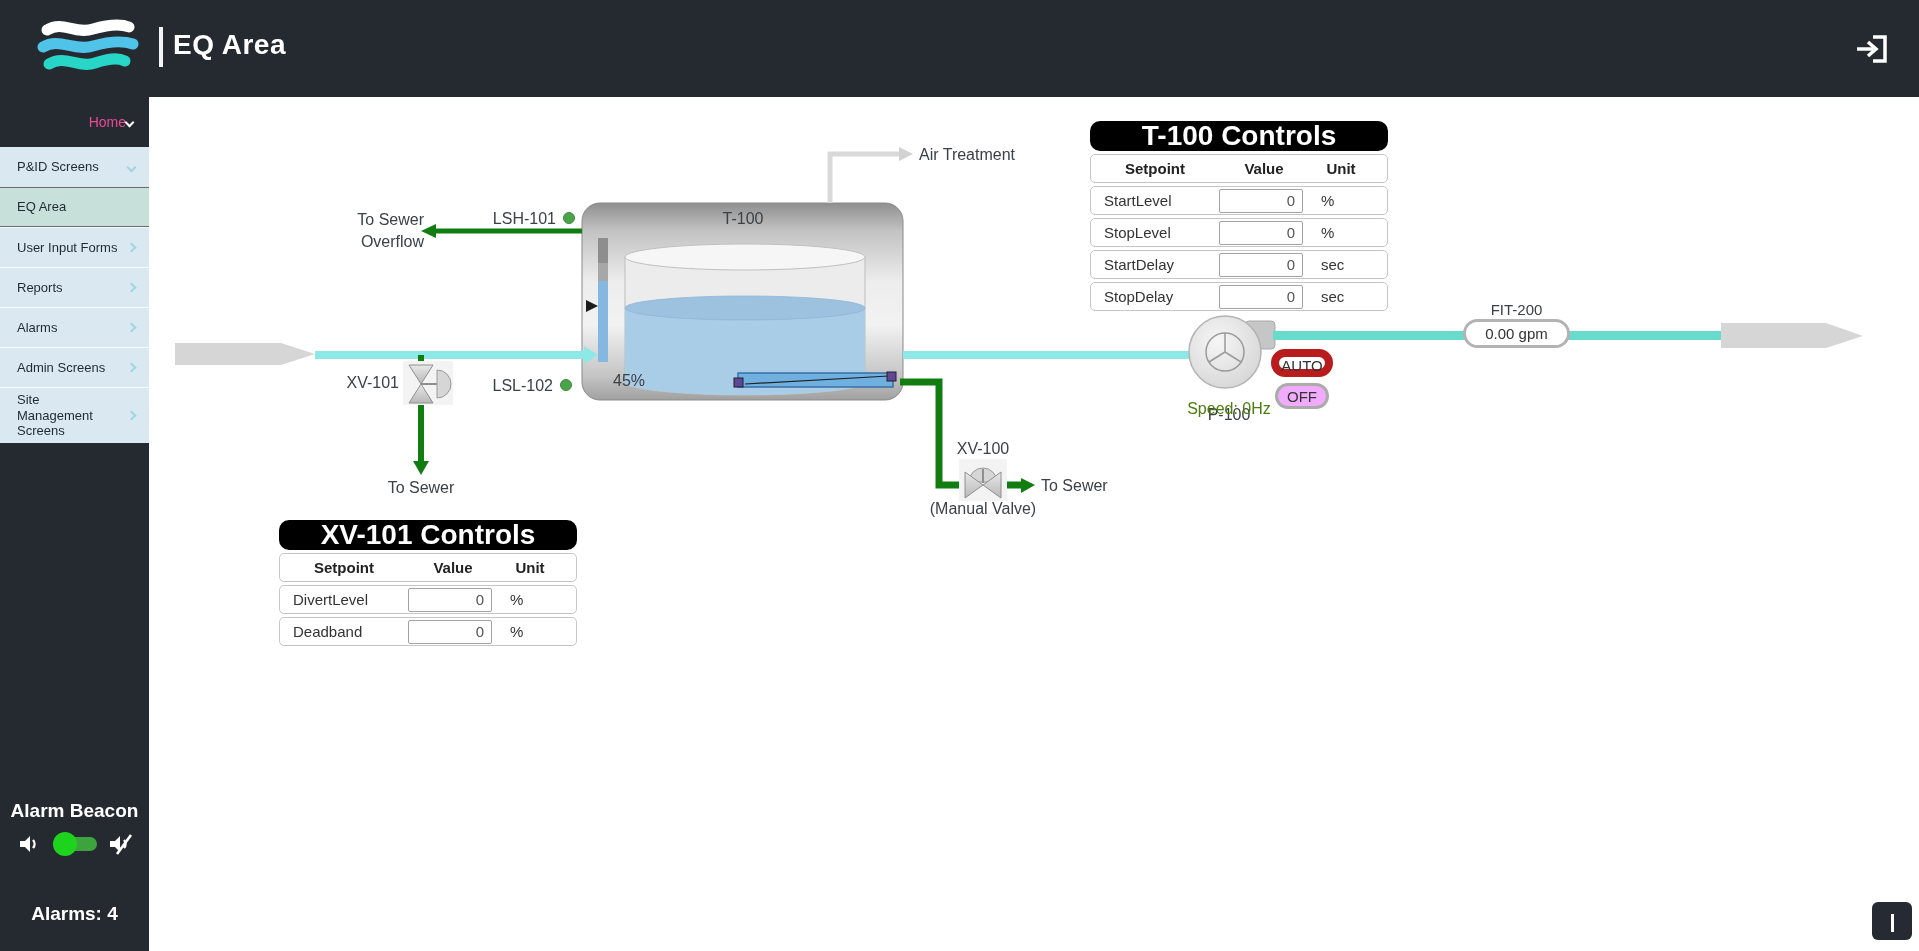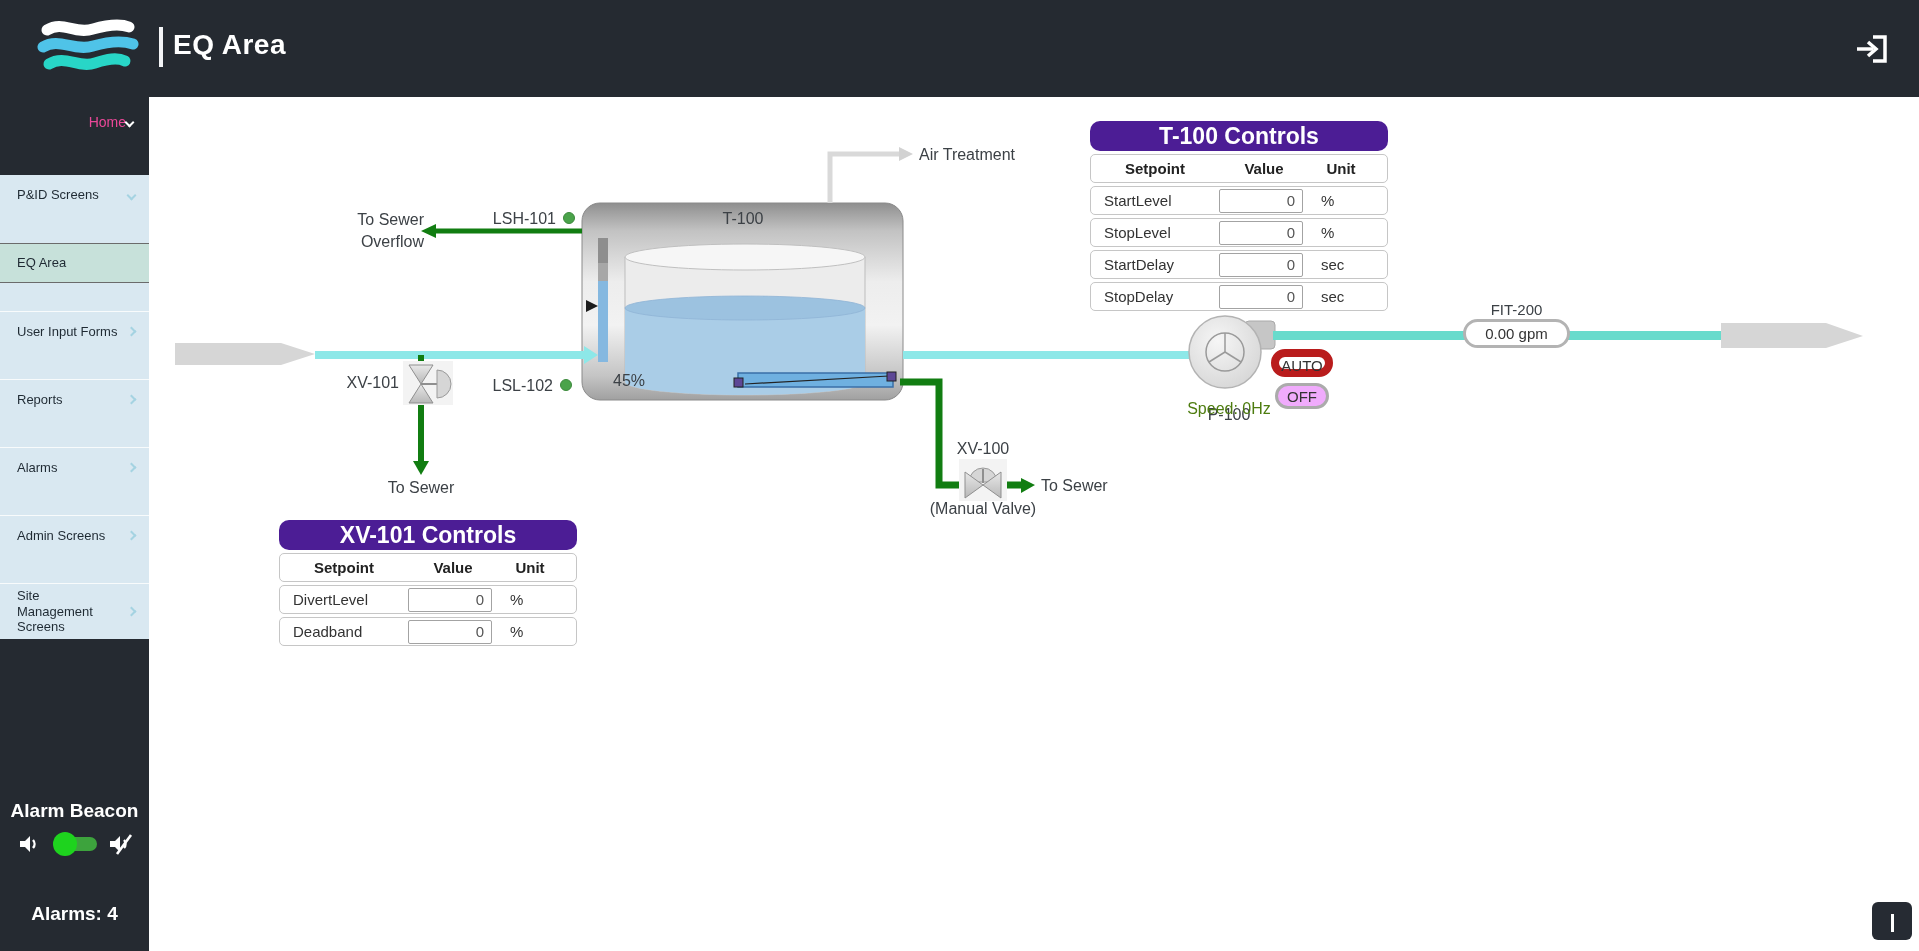--- a/index.html
+++ b/index.html
@@ -11,21 +11,21 @@
   .app-header { position:absolute; left:0; top:0; width:1919px; height:97px; background:#252a31; }
   .logo { position:absolute; left:35px; top:16px; }
   .title-sep { position:absolute; left:159px; top:27px; width:4px; height:40px; background:#f3f4f6; }
   .page-title { position:absolute; left:173px; top:29px; color:#fff; font-size:28px; font-weight:bold; letter-spacing:0.5px; }
   .login-btn { position:absolute; left:1853px; top:33px; width:38px; height:34px; background:none; border:none; cursor:pointer; }
 
   
   .sidebar { position:absolute; left:0; top:97px; width:149px; height:854px; background:#252a31; }
   .home-item { height:50px; background:#252a31; color:#ec4899; display:flex; align-items:center; justify-content:flex-end; padding:0 16px 0 17px; font-size:14px; cursor:pointer; }
   .nav-list { background:#d9e8f1; }
-  .nav-item { min-height:40px; display:flex; align-items:center; justify-content:space-between; padding:4px 14px 4px 17px; font-size:13px; color:#1f2a33; cursor:pointer; border-top:1px solid rgba(255,255,255,0.8); line-height:1.2;margin-top:28px; }
+  .nav-item { min-height:40px; display:flex; align-items:center; justify-content:space-between; padding:4px 14px 4px 17px; font-size:13px; color:#1f2a33; cursor:pointer; border-top:1px solid rgba(255,255,255,0.8); line-height:1.2; }
   .nav-item:first-child { border-top:none; }
   .nav-item.selected { background:#c7e1da; border-top:1px solid #6b6b6b; border-bottom:1px solid #6b6b6b; }
   .chev { width:7px; height:7px; border-right:2px solid #a5d3e2; border-bottom:2px solid #a5d3e2; flex:0 0 auto; }
   .chev.right { transform:rotate(-45deg); }
   .chev.down { transform:rotate(45deg); }
   .chev.white { border-color:#fff; }
 
   .alarm-beacon-label { position:absolute; left:0; top:800px; width:149px; text-align:center; color:#fff; font-size:19px; font-weight:bold; }
   .beacon-row { position:absolute; left:17px; top:831px; width:120px; height:26px; display:flex; align-items:center; }
   .toggle { position:relative; width:44px; height:18px; margin:0 10px 0 12px; cursor:pointer; }
@@ -33,21 +33,21 @@
   .toggle .knob { position:absolute; left:0px; top:-3px; width:24px; height:24px; border-radius:50%; background:#1ed31e; }
   .alarms-count { position:absolute; left:0; top:903px; width:149px; text-align:center; color:#fff; font-size:19px; font-weight:bold; }
 
   
   .main { position:absolute; left:149px; top:97px; width:1770px; height:854px; background:#fff; }
   .pid-svg { position:absolute; left:0; top:0; }
   .pid-svg text { font-family:"Liberation Sans", sans-serif; font-size:16px; fill:#3c4146; }
 
   
   .ctl-table { position:absolute; width:298px; }
-  .ctl-title { height:30px; background:#4c1d95; border-radius:10px; color:#fff; font-size:23px; font-weight:bold; text-align:center; line-height:30px; }
+  .ctl-title { height:30px; background:#000000; border-radius:10px; color:#fff; font-size:28px; font-weight:bold; text-align:center; line-height:30px; }
   .ctl-row { height:29px; margin-top:3px; background:#fff; border:1px solid #c6c6c6; border-radius:5px; display:flex; align-items:center; font-size:15px; color:#333; }
   .ctl-row.head { font-weight:bold; color:#222; }
   .col-setpoint { width:128px; padding-left:13px; }
   .head .col-setpoint { text-align:center; padding-left:0; }
   .col-value { width:90px; display:flex; justify-content:flex-start; }
   .head .col-value { justify-content:center; }
   .col-unit { flex:1; padding-left:12px; }
   .head .col-unit { text-align:center; padding-left:0; padding-right:14px; }
   .val-input { width:84px; height:24px; border:1px solid #a3a3a3; border-radius:2px; text-align:right; font-size:15px; color:#555; padding-right:7px; font-family:"Liberation Sans", sans-serif; background:#fff; }
 

